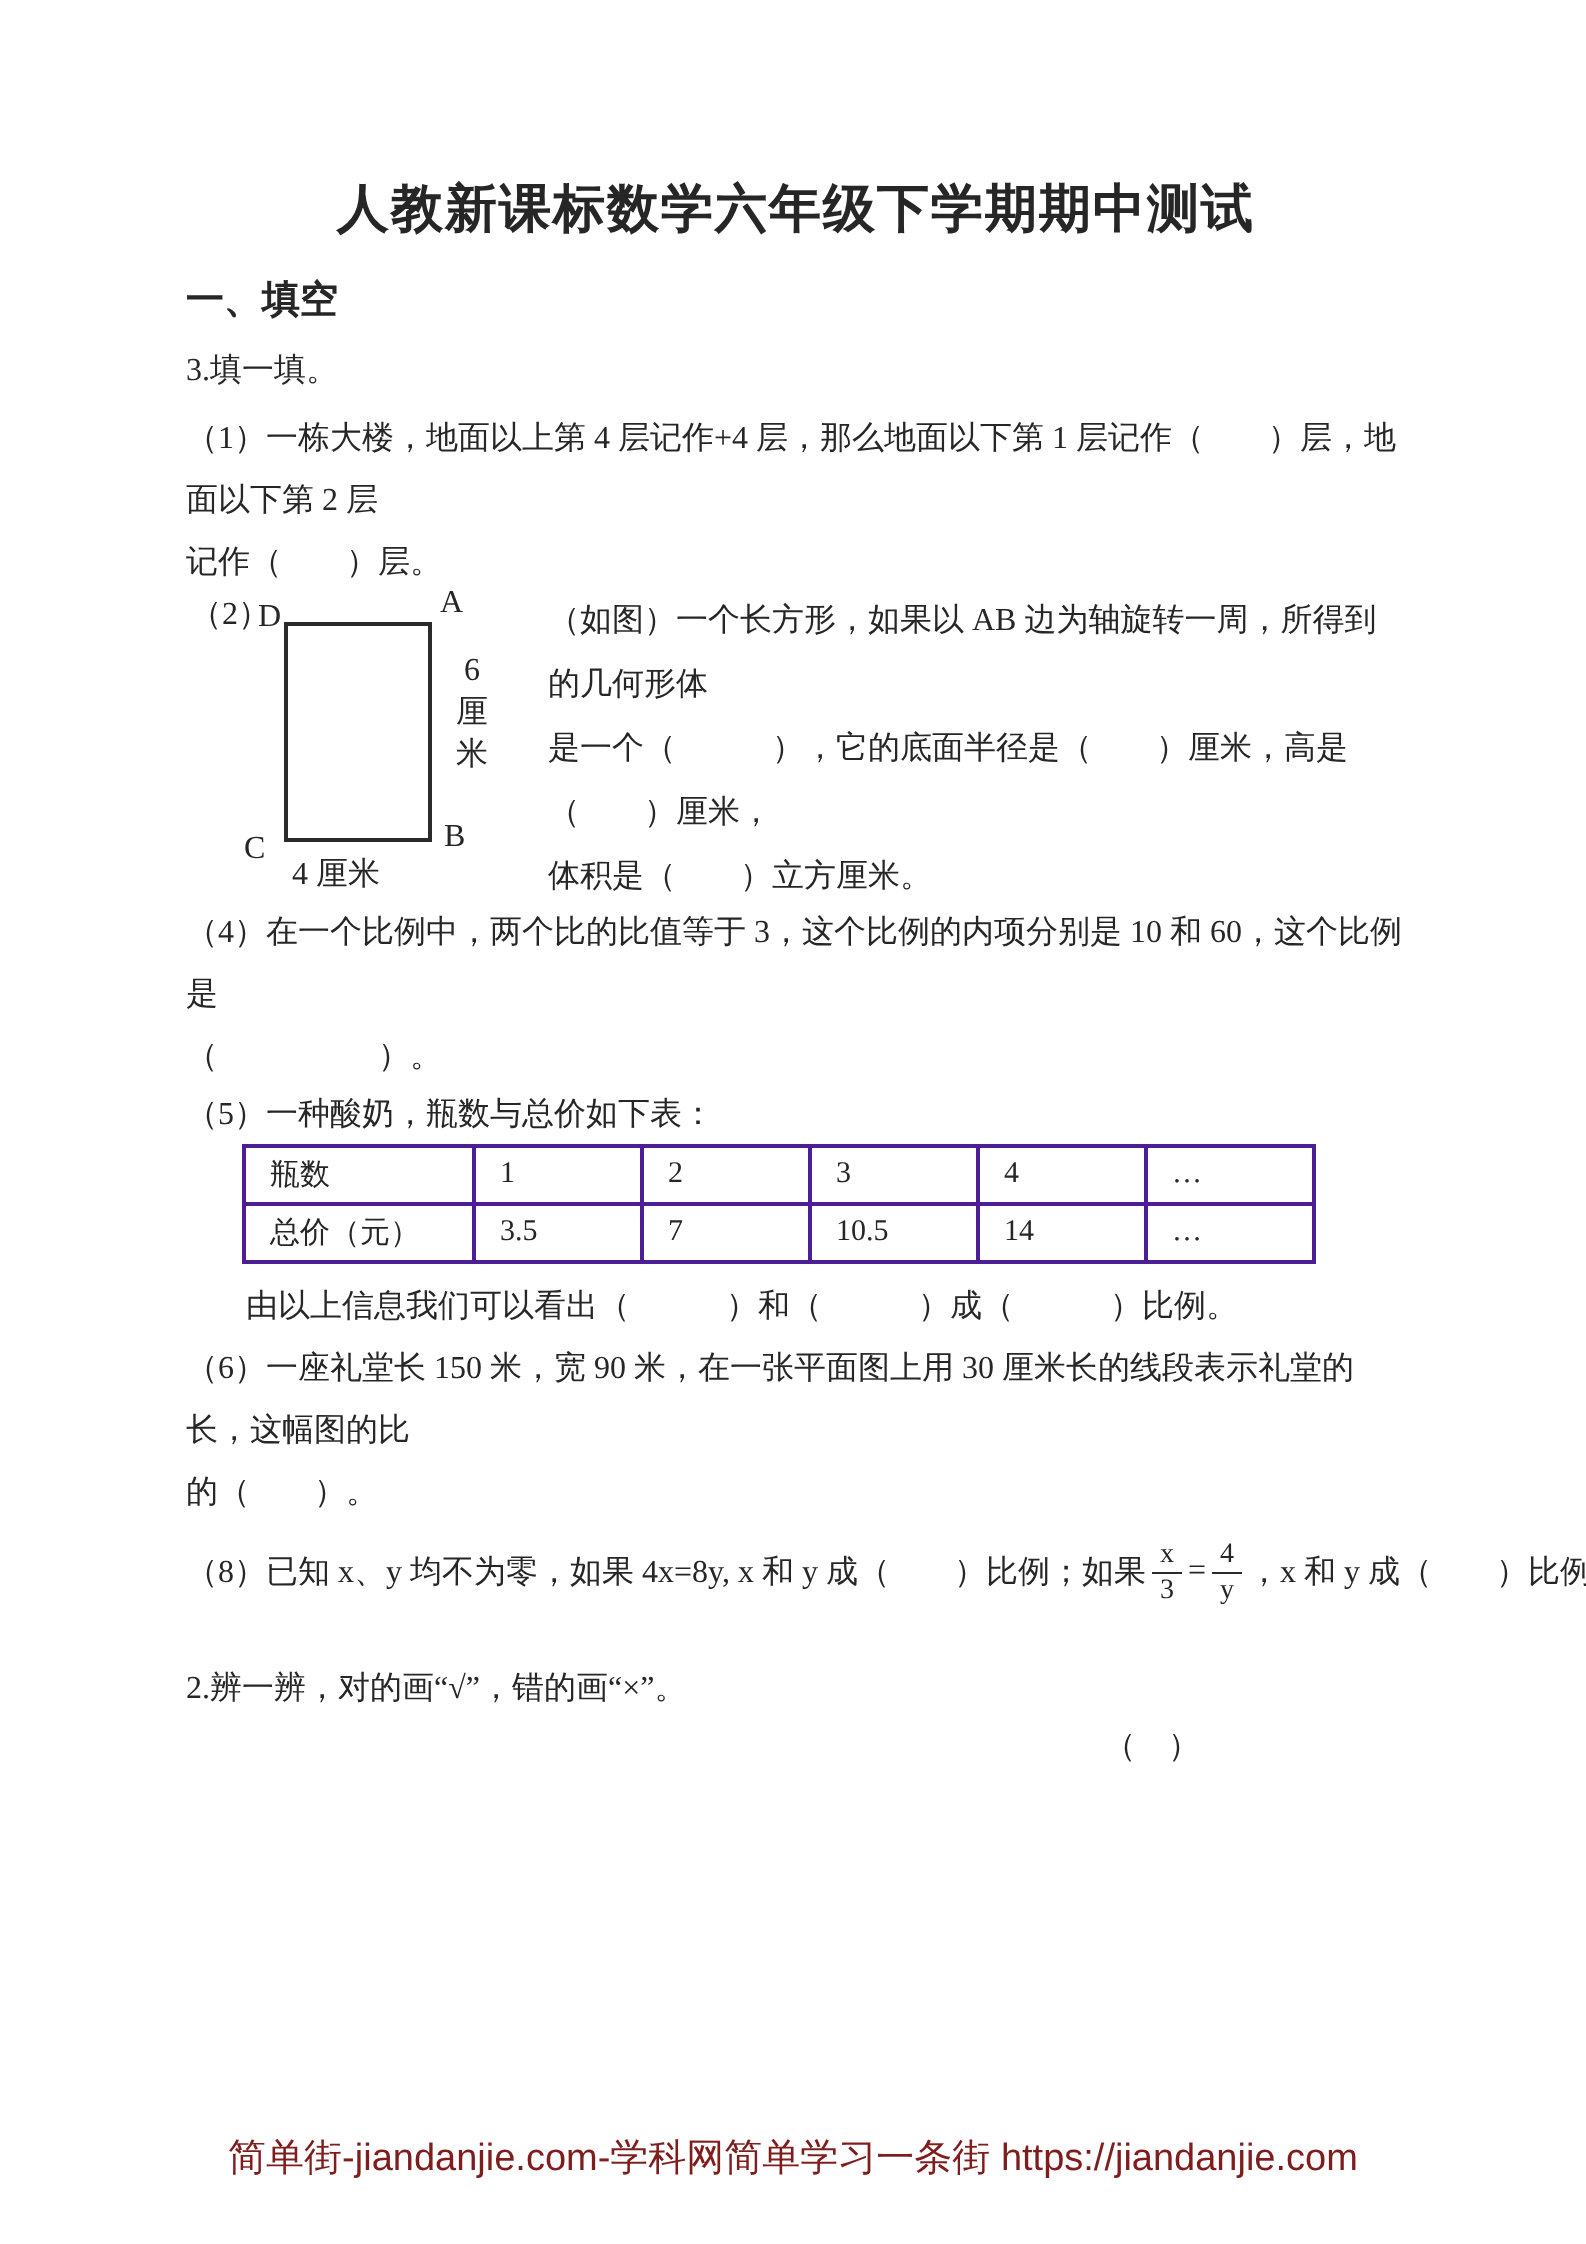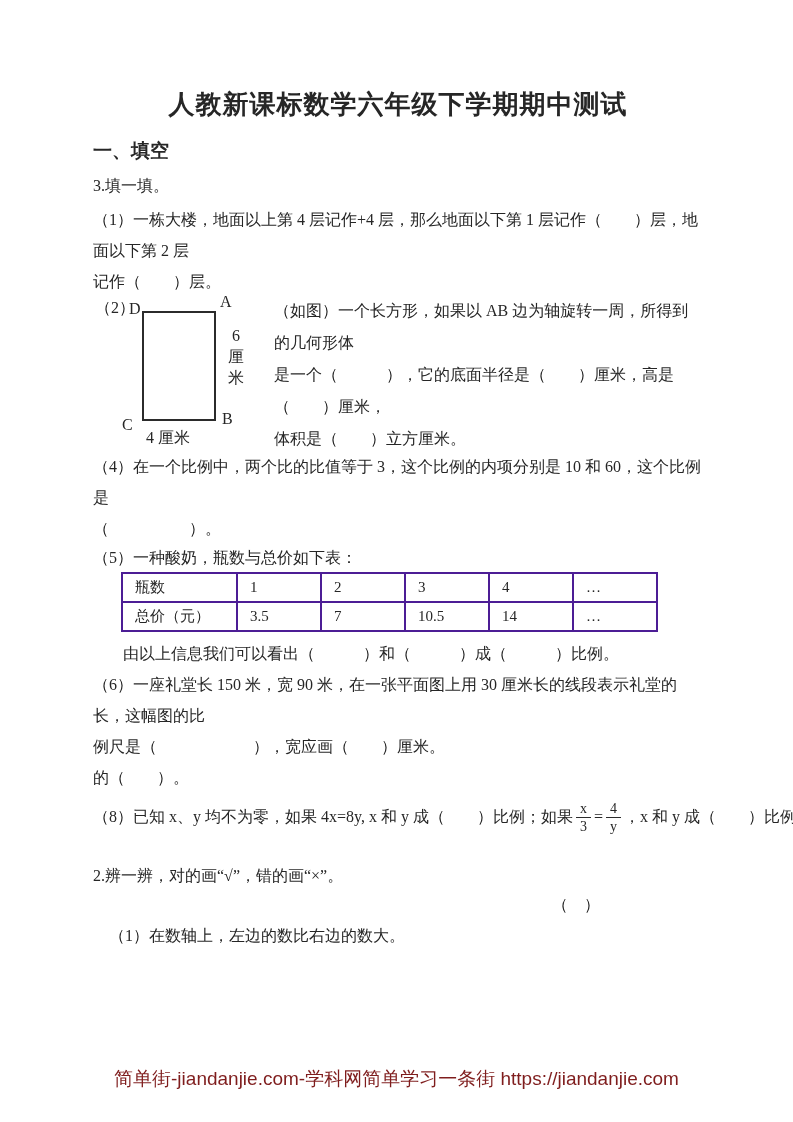--- a/index.html
+++ b/index.html
@@ -117,21 +117,20 @@
           <td class="cn">14</td>
           <td class="cn">…</td>
         </tr>
       </tbody>
     </table>
     <div class="line concl">由以上信息我们可以看出（　　　）和（　　　）成（　　　）比例。</div>
   </div>
 
   <div class="para flush">
     <div class="line">（6）一座礼堂长 150 米，宽 90 米，在一张平面图上用 30 厘米长的线段表示礼堂的长，这幅图的比</div>
-    <div class="line">例尺是（　　　　　　），宽应画（　　）厘米。</div>
   </div>
 
   <div class="para flush">
     <div class="line">的（　　）。</div>
   </div>
 
   <div class="p8">
     <span class="seg">（8）已知 x、y 均不为零，如果 4x=8y, x 和 y 成（　　）比例；如果</span>
     <span class="frac">
       <span class="fnum">x</span>
@@ -141,19 +140,18 @@
     <span class="frac">
       <span class="fnum">4</span>
       <span class="fden">y</span>
     </span>
     <span class="seg">，x 和 y 成（　　）比例。</span>
   </div>
 
   <div class="q2intro">2.辨一辨，对的画“√”，错的画“×”。</div>
 
   <div class="jline">
-    <span>（1）在数轴上，左边的数比右边的数大。</span>
     <span class="jb jb0">（　）</span>
   </div>
 
   <div class="footer">简单街-jiandanjie.com-学科网简单学习一条街 https://jiandanjie.com</div>
 
 </div>
 
 </body></html>

